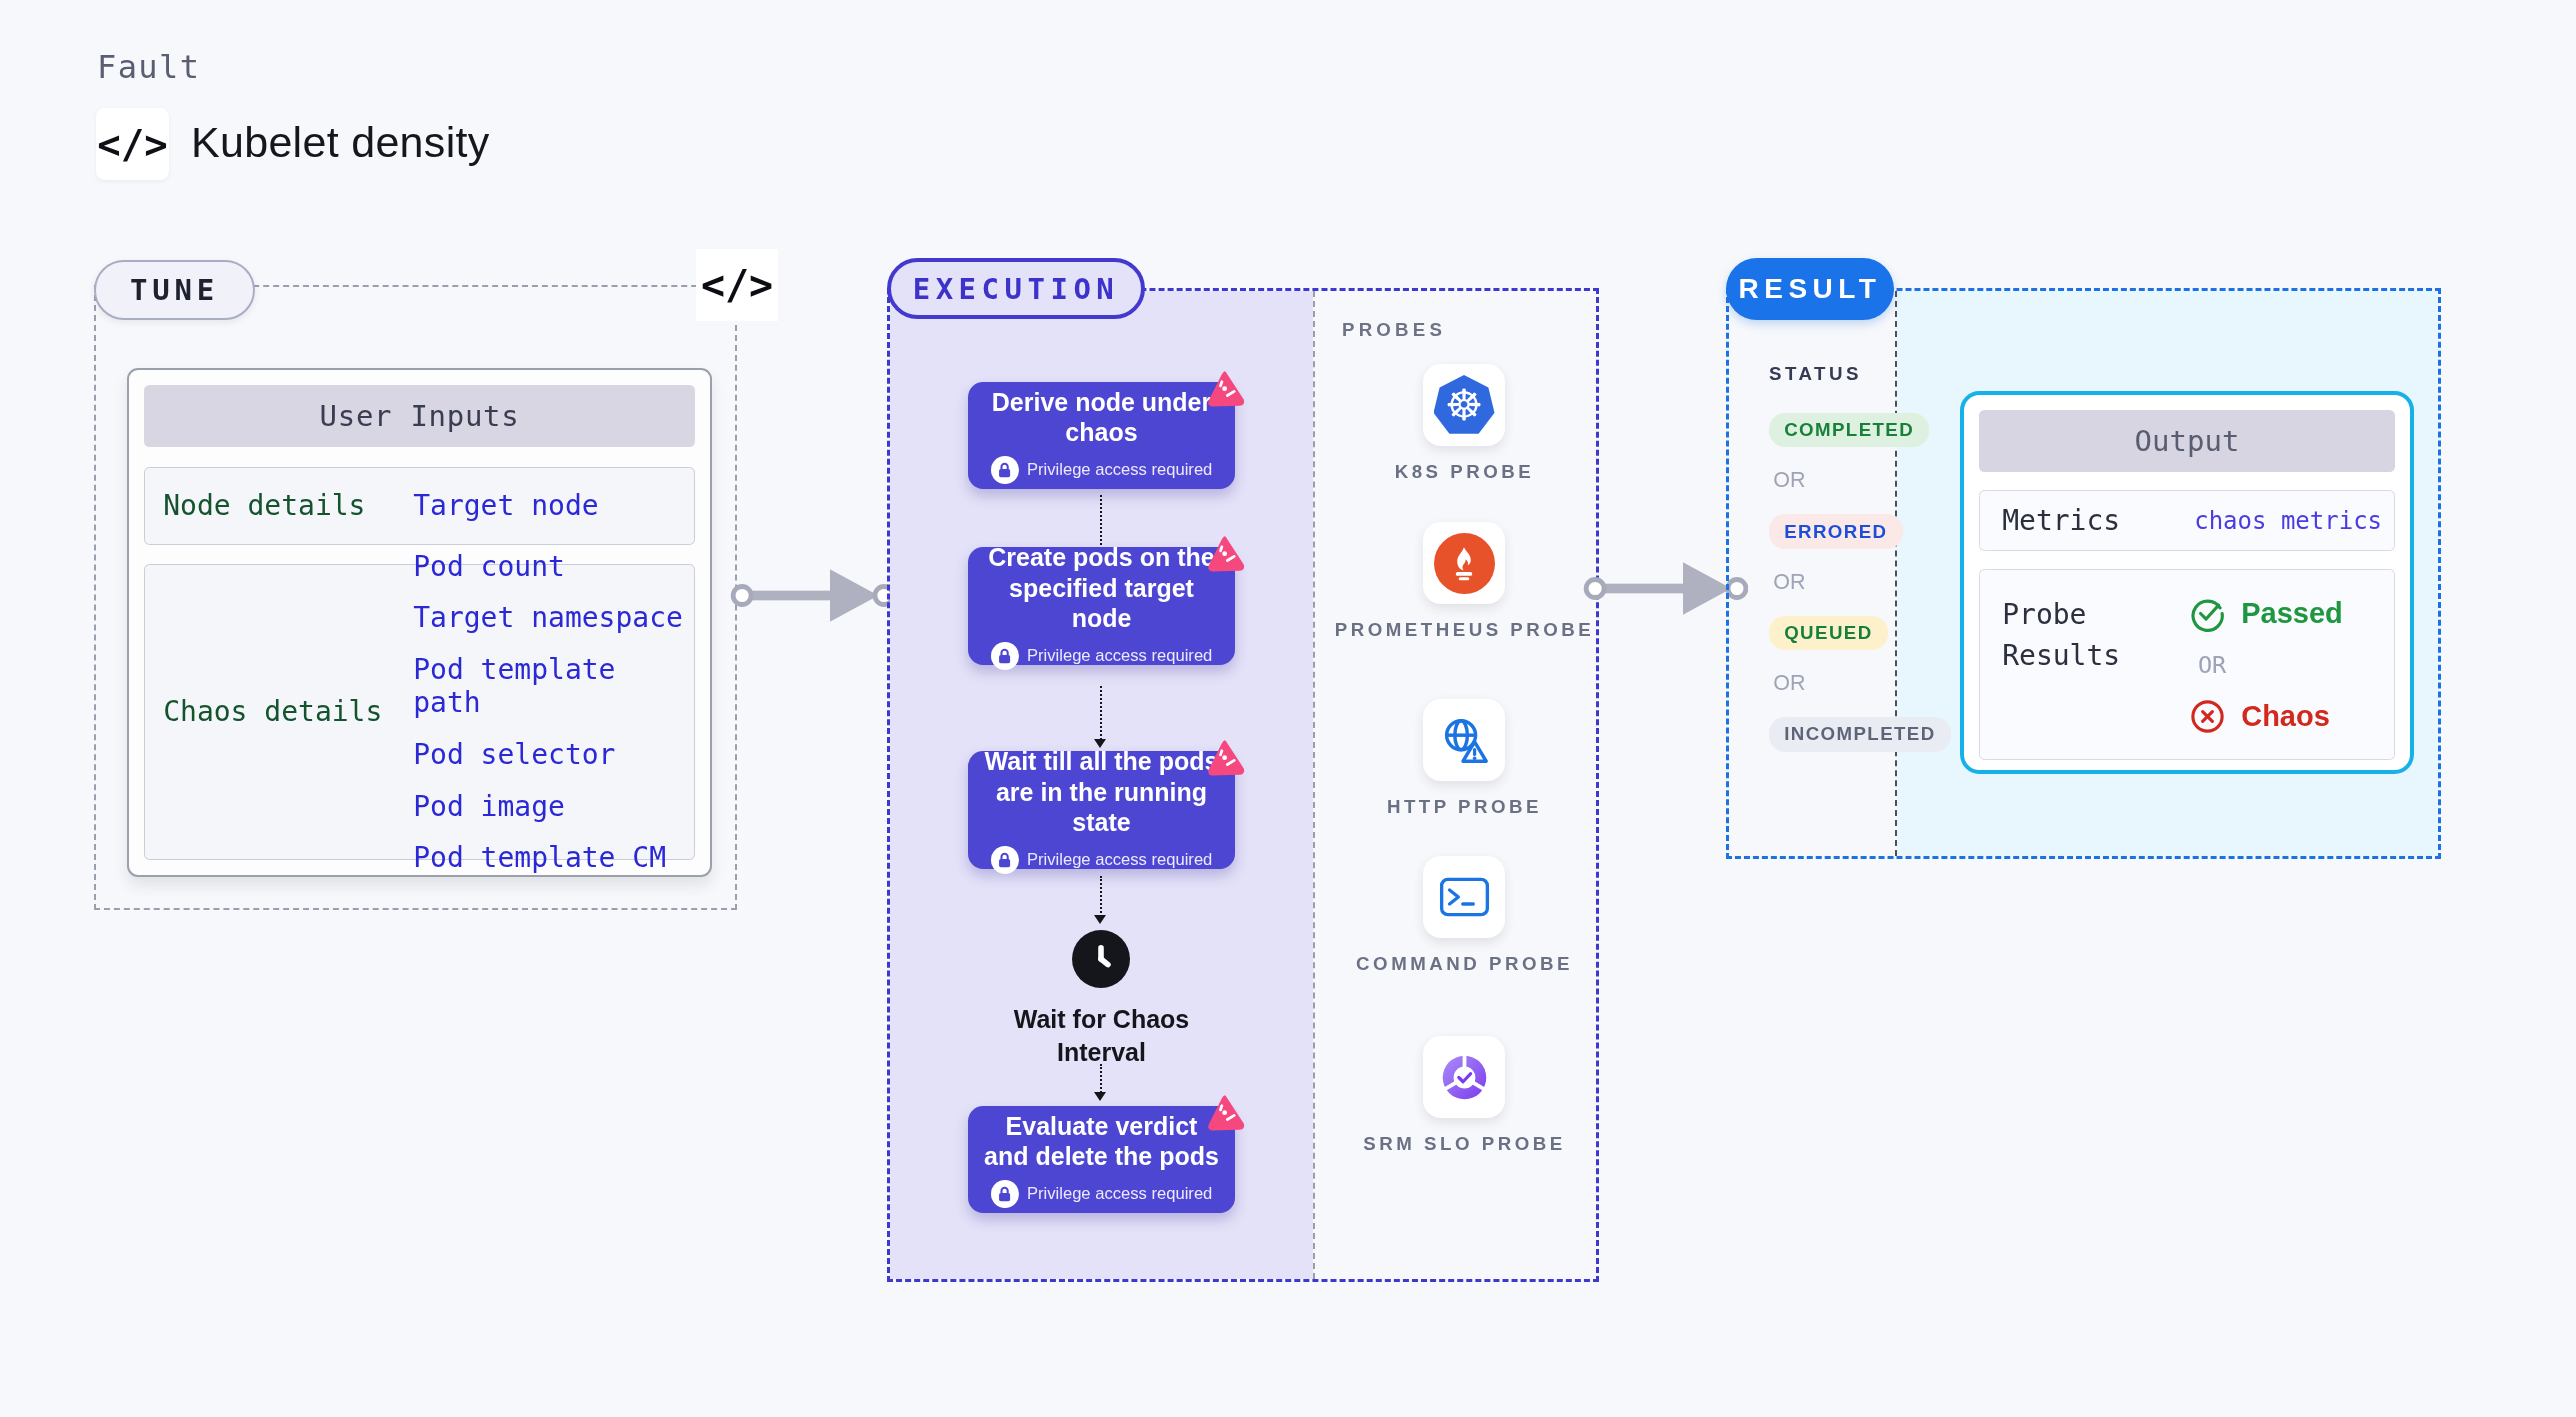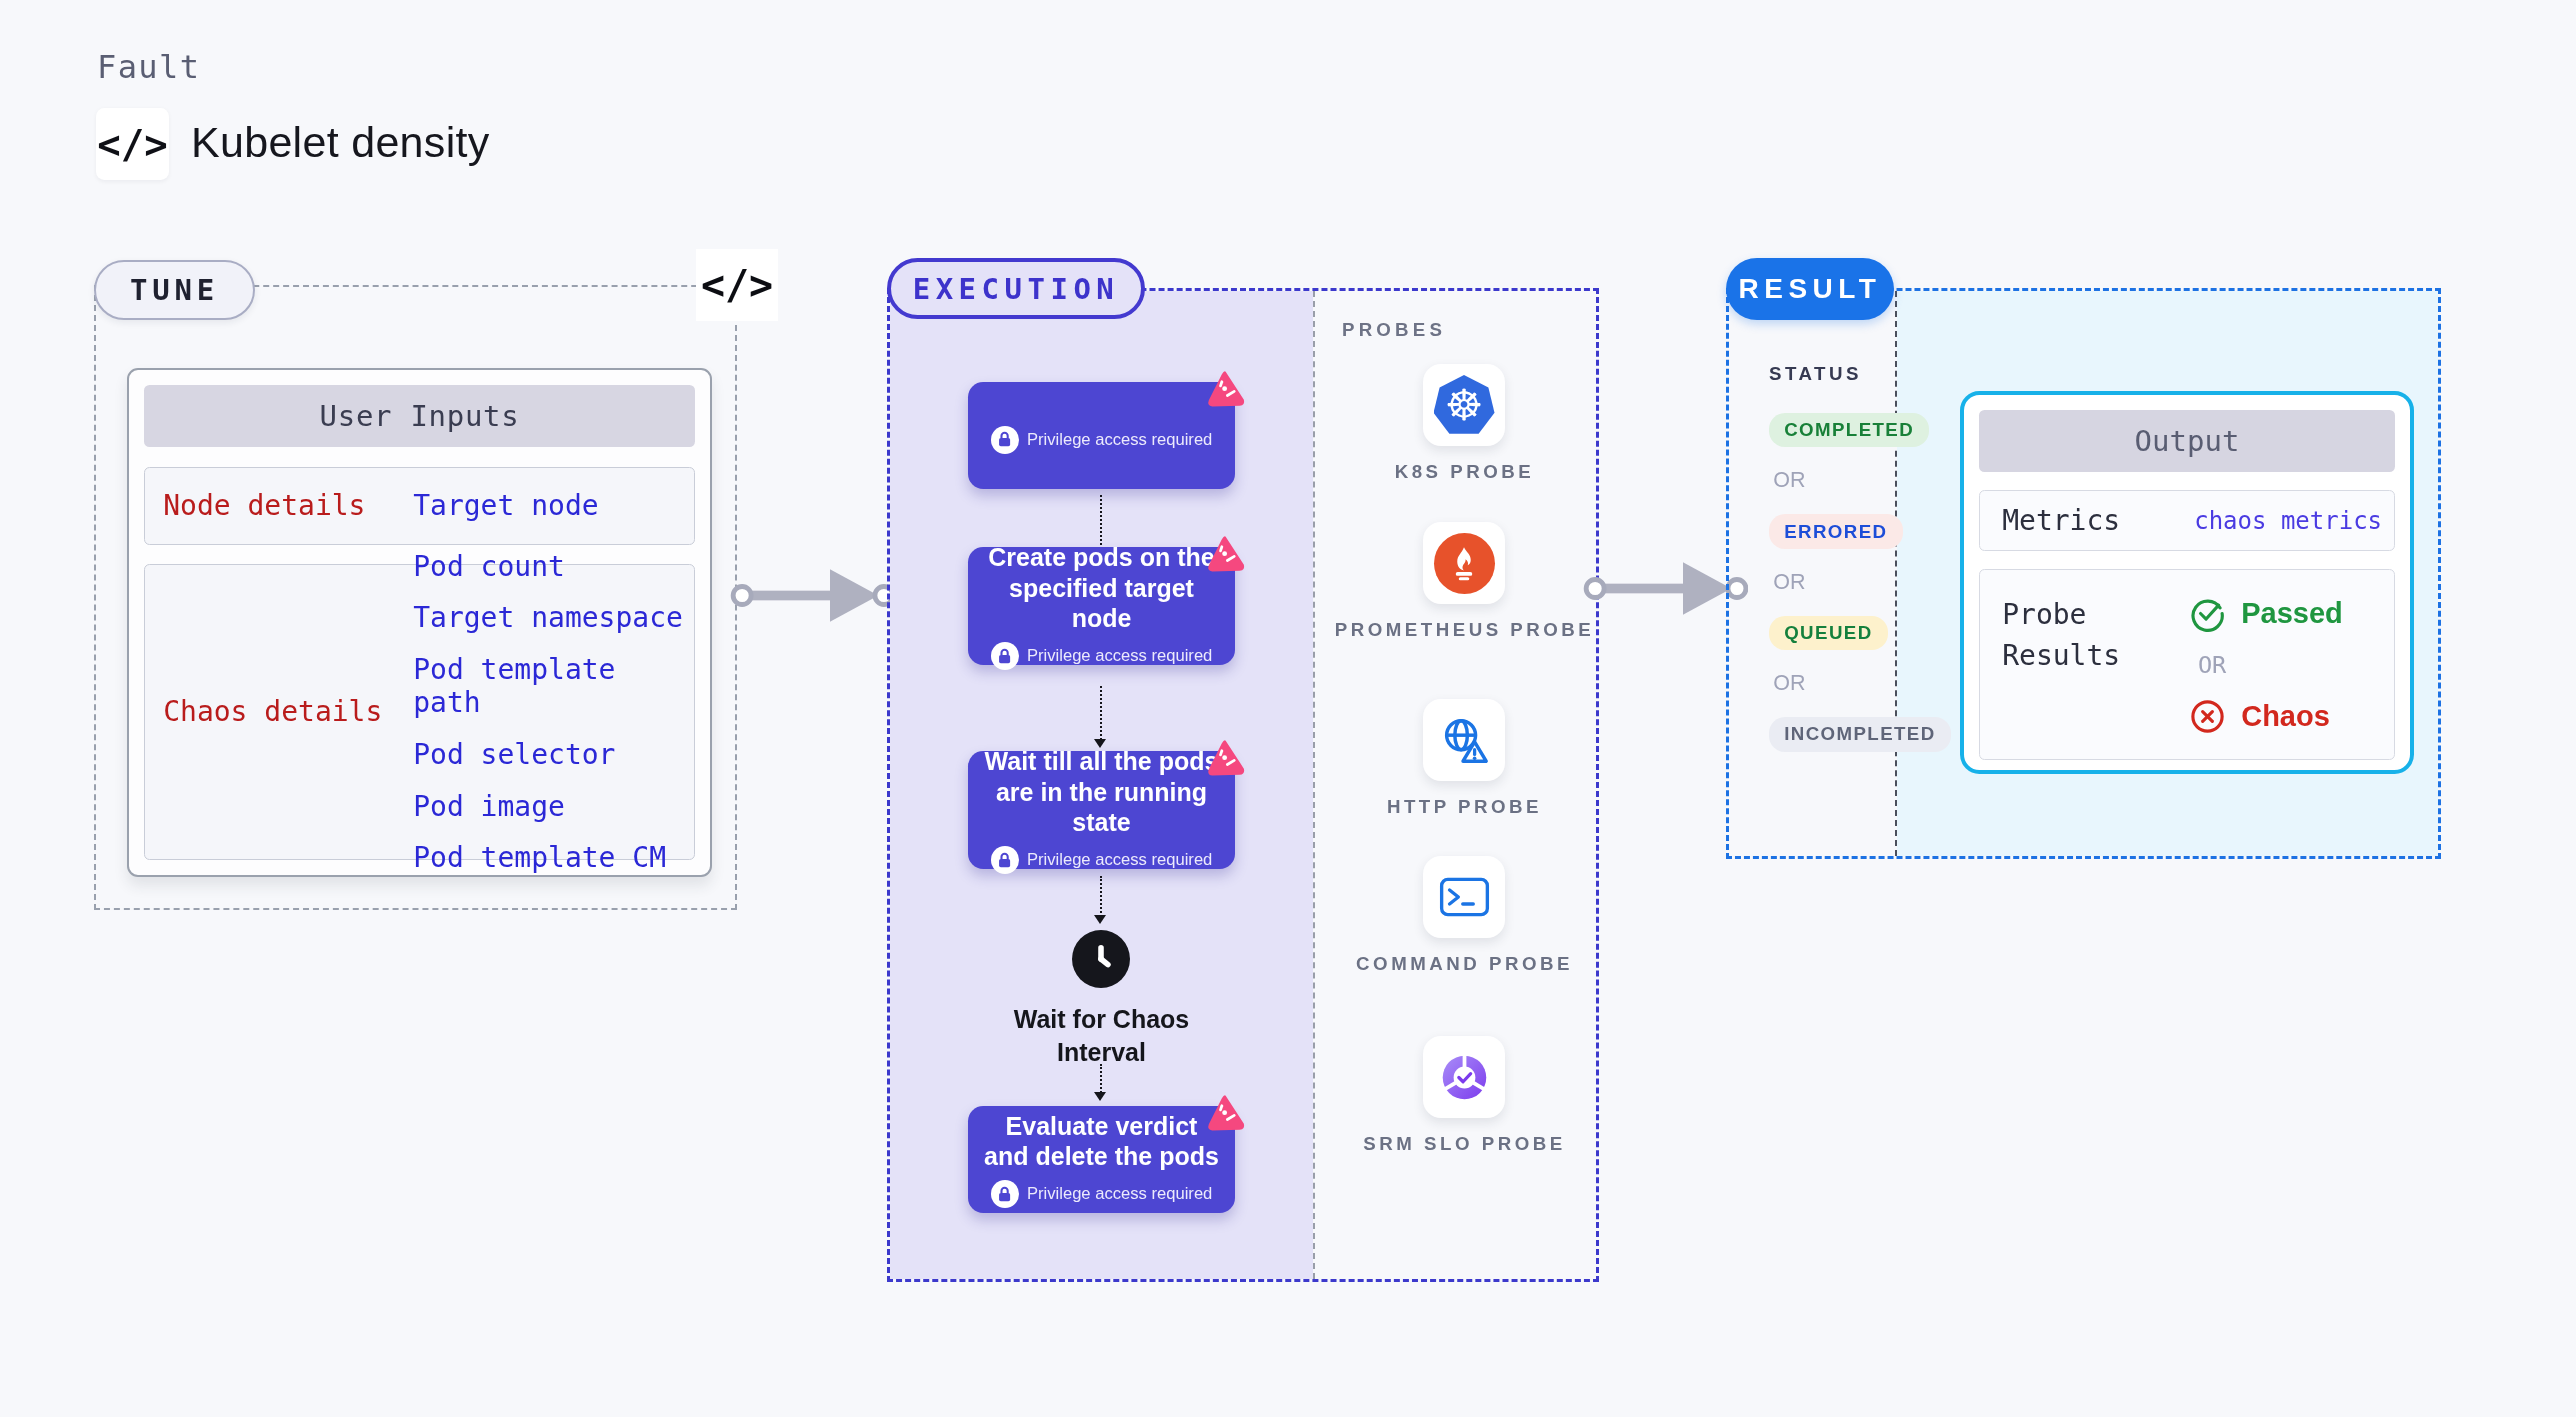--- a/index.html
+++ b/index.html
@@ -33,21 +33,21 @@
 
   
   .ui-card{left:127px;top:368px;width:585px;height:509px;background:#fdfdfe;border:2.1px solid #9aa1ad;
            border-radius:11px;box-sizing:border-box;padding:15.2px;box-shadow:0 8.3px 14px rgba(40,45,60,.10);}
   .ui-header{height:62px;background:#d7d6e2;border-radius:5.5px;display:flex;align-items:center;
              justify-content:center;font-size:29px;color:#3a3d51;letter-spacing:0.7px;}
   .ui-row{margin-top:19.4px;background:#f5f6fa;border:1.4px solid #c9cdd8;border-radius:5.5px;display:flex;
           box-sizing:border-box;}
   .ui-row1{height:78px;}
   .ui-row2{height:296px;}
-  .ui-label{width:229px;padding-left:18px;display:flex;align-items:center;font-size:28px;color:#b91c1c;}
+  .ui-label{width:229px;padding-left:18px;display:flex;align-items:center;font-size:28px;color:#14532d;}
   .ui-links{flex:1;display:flex;flex-direction:column;justify-content:center;gap:18.7px;padding-left:21px;}
   .ui-link{font-size:28px;color:#2b28d6;}
 
   
   .flow-arrow{width:166px;height:83px;}
   .arrow1{left:729px;top:554px;}
   .arrow2{left:1582px;top:547px;}
 
   
   .exec-purple{left:0;top:0;width:423px;height:100%;background:#e4e2f8;}
@@ -159,20 +159,21 @@
     <div class="abs exec-purple"></div>
     <div class="abs exec-sep"></div>
 
     <div class="abs step" style="top:91px;height:107px;">
       <svg class="chaos-logo" viewBox="0 0 64 64">
         <path d="M32 6 L58 46 Q60 54 52 55 L12 56 Q4 55 7 47 L26 9 Q30 2 32 6 Z" fill="#f5487f"></path>
         <circle cx="30" cy="30" r="3.5" fill="#fff"></circle>
           <line x1="34" y1="40" x2="44" y2="34" stroke="#fff" stroke-width="4" stroke-linecap="round"></line>
           <line x1="26" y1="20" x2="24" y2="26" stroke="#fff" stroke-width="4" stroke-linecap="round"></line>
       </svg>
+      <div class="step-title">Derive node under chaos</div>
       <div class="priv">
         <span class="priv-circle">
           <svg width="15.2" height="16.6" viewBox="0 0 22 24">
               <rect x="3" y="10" width="16" height="12" rx="2.5" fill="#4d46d2"></rect>
               <path d="M6.5 10 V7 a4.5 4.5 0 0 1 9 0 V10" fill="none" stroke="#4d46d2" stroke-width="3"></path>
             </svg>
         </span>
         <span class="priv-text">Privilege access required</span>
       </div>
     </div>

